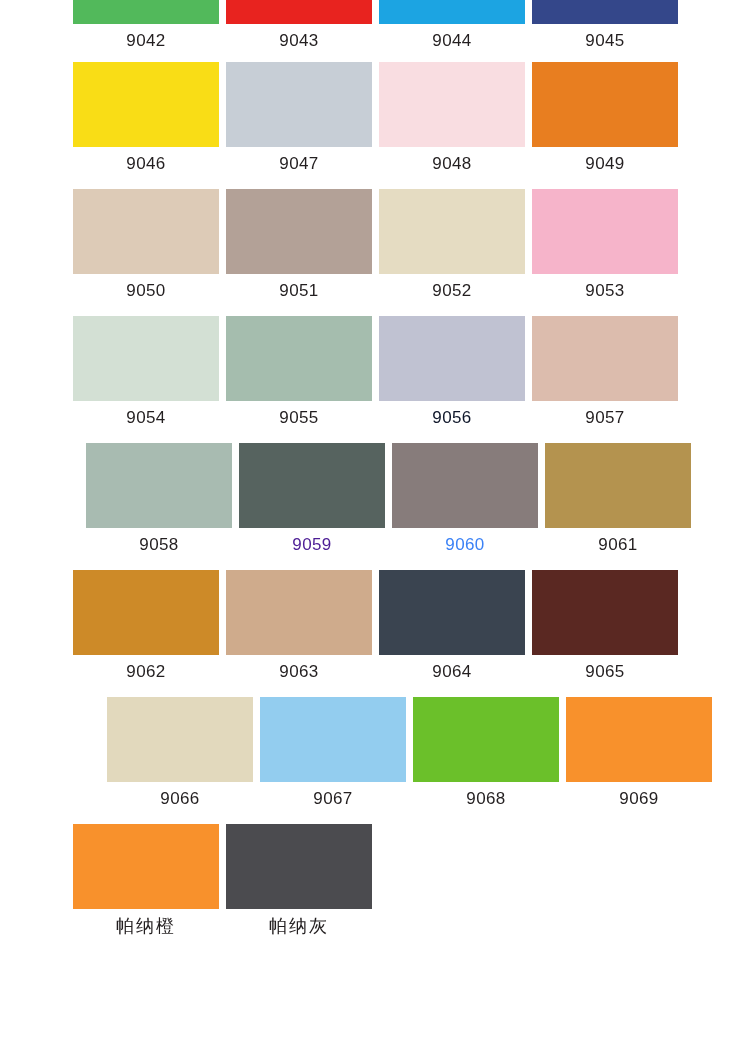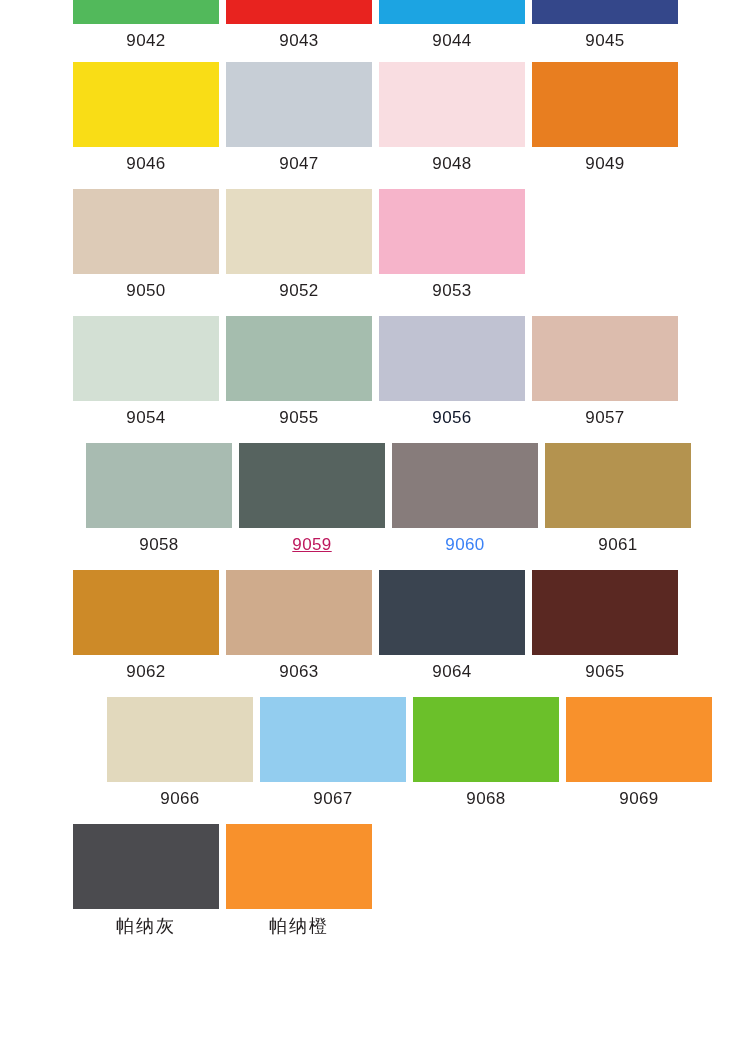--- a/index.html
+++ b/index.html
@@ -105,20 +105,24 @@
         <div class="swatch-chip" title="#e87e20" style="background: rgb(232, 126, 32);"></div>
         <span class="swatch-label" style="color: rgb(35, 31, 32);">9049</span>
       </div>
     </div>
     <div class="swatch-row" style="top: 189px;">
       <div class="swatch-cell">
         <div class="swatch-chip" title="#ddcbb7" style="background: rgb(221, 203, 183);"></div>
         <span class="swatch-label" style="color: rgb(35, 31, 32);">9050</span>
       </div>
       <div class="swatch-cell">
+        <div class="swatch-chip" title="#b3a197" style="background: rgb(179, 161, 151);"></div>
+        <span class="swatch-label" style="color: rgb(35, 31, 32);">9051</span>
+      </div>
+      <div class="swatch-cell">
         <div class="swatch-chip" title="#e5dcc2" style="background: rgb(229, 220, 194);"></div>
         <span class="swatch-label" style="color: rgb(35, 31, 32);">9052</span>
       </div>
       <div class="swatch-cell">
         <div class="swatch-chip" title="#f6b4ca" style="background: rgb(246, 180, 202);"></div>
         <span class="swatch-label" style="color: rgb(35, 31, 32);">9053</span>
       </div>
     </div>
     <div class="swatch-row" style="top: 316px;">
       <div class="swatch-cell">
@@ -138,21 +142,21 @@
         <span class="swatch-label" style="color: rgb(35, 31, 32);">9057</span>
       </div>
     </div>
     <div class="swatch-row" style="top: 443px; padding-left: 13px;">
       <div class="swatch-cell">
         <div class="swatch-chip" title="#a8bbb1" style="background: rgb(168, 187, 177);"></div>
         <span class="swatch-label" style="color: rgb(35, 31, 32);">9058</span>
       </div>
       <div class="swatch-cell">
         <div class="swatch-chip" title="#56635f" style="background: rgb(86, 99, 95);"></div>
-        <span class="swatch-label" style="color: #be185d; text-decoration: underline;">9059</span>
+        <span class="swatch-label" style="color: #4c1d95;">9059</span>
       </div>
       <div class="swatch-cell">
         <div class="swatch-chip" title="#877c7b" style="background: rgb(135, 124, 123);"></div>
         <span class="swatch-label" style="color: #3b82f6;">9060</span>
       </div>
       <div class="swatch-cell">
         <div class="swatch-chip" title="#b4934f" style="background: rgb(180, 147, 79);"></div>
         <span class="swatch-label" style="color: rgb(35, 31, 32);">9061</span>
       </div>
     </div>
@@ -187,21 +191,21 @@
         <div class="swatch-chip" title="#6bc02a" style="background: rgb(107, 192, 42);"></div>
         <span class="swatch-label" style="color: rgb(35, 31, 32);">9068</span>
       </div>
       <div class="swatch-cell">
         <div class="swatch-chip" title="#f8912c" style="background: rgb(248, 145, 44);"></div>
         <span class="swatch-label" style="color: rgb(35, 31, 32);">9069</span>
       </div>
     </div>
     <div class="swatch-row" style="top: 824px;">
       <div class="swatch-cell">
+        <div class="swatch-chip" title="#f8912c" style="background: rgb(248, 145, 44);"></div>
+        <span class="swatch-label cn" style="color: rgb(35, 31, 32);">帕纳橙</span>
+      </div>
+      <div class="swatch-cell">
         <div class="swatch-chip" title="#4b4b4f" style="background: rgb(75, 75, 79);"></div>
         <span class="swatch-label cn" style="color: rgb(35, 31, 32);">帕纳灰</span>
-      </div>
-      <div class="swatch-cell">
-        <div class="swatch-chip" title="#f8912c" style="background: rgb(248, 145, 44);"></div>
-        <span class="swatch-label cn" style="color: rgb(35, 31, 32);">帕纳橙</span>
       </div>
     </div>
   </div>
 
 </body></html>

